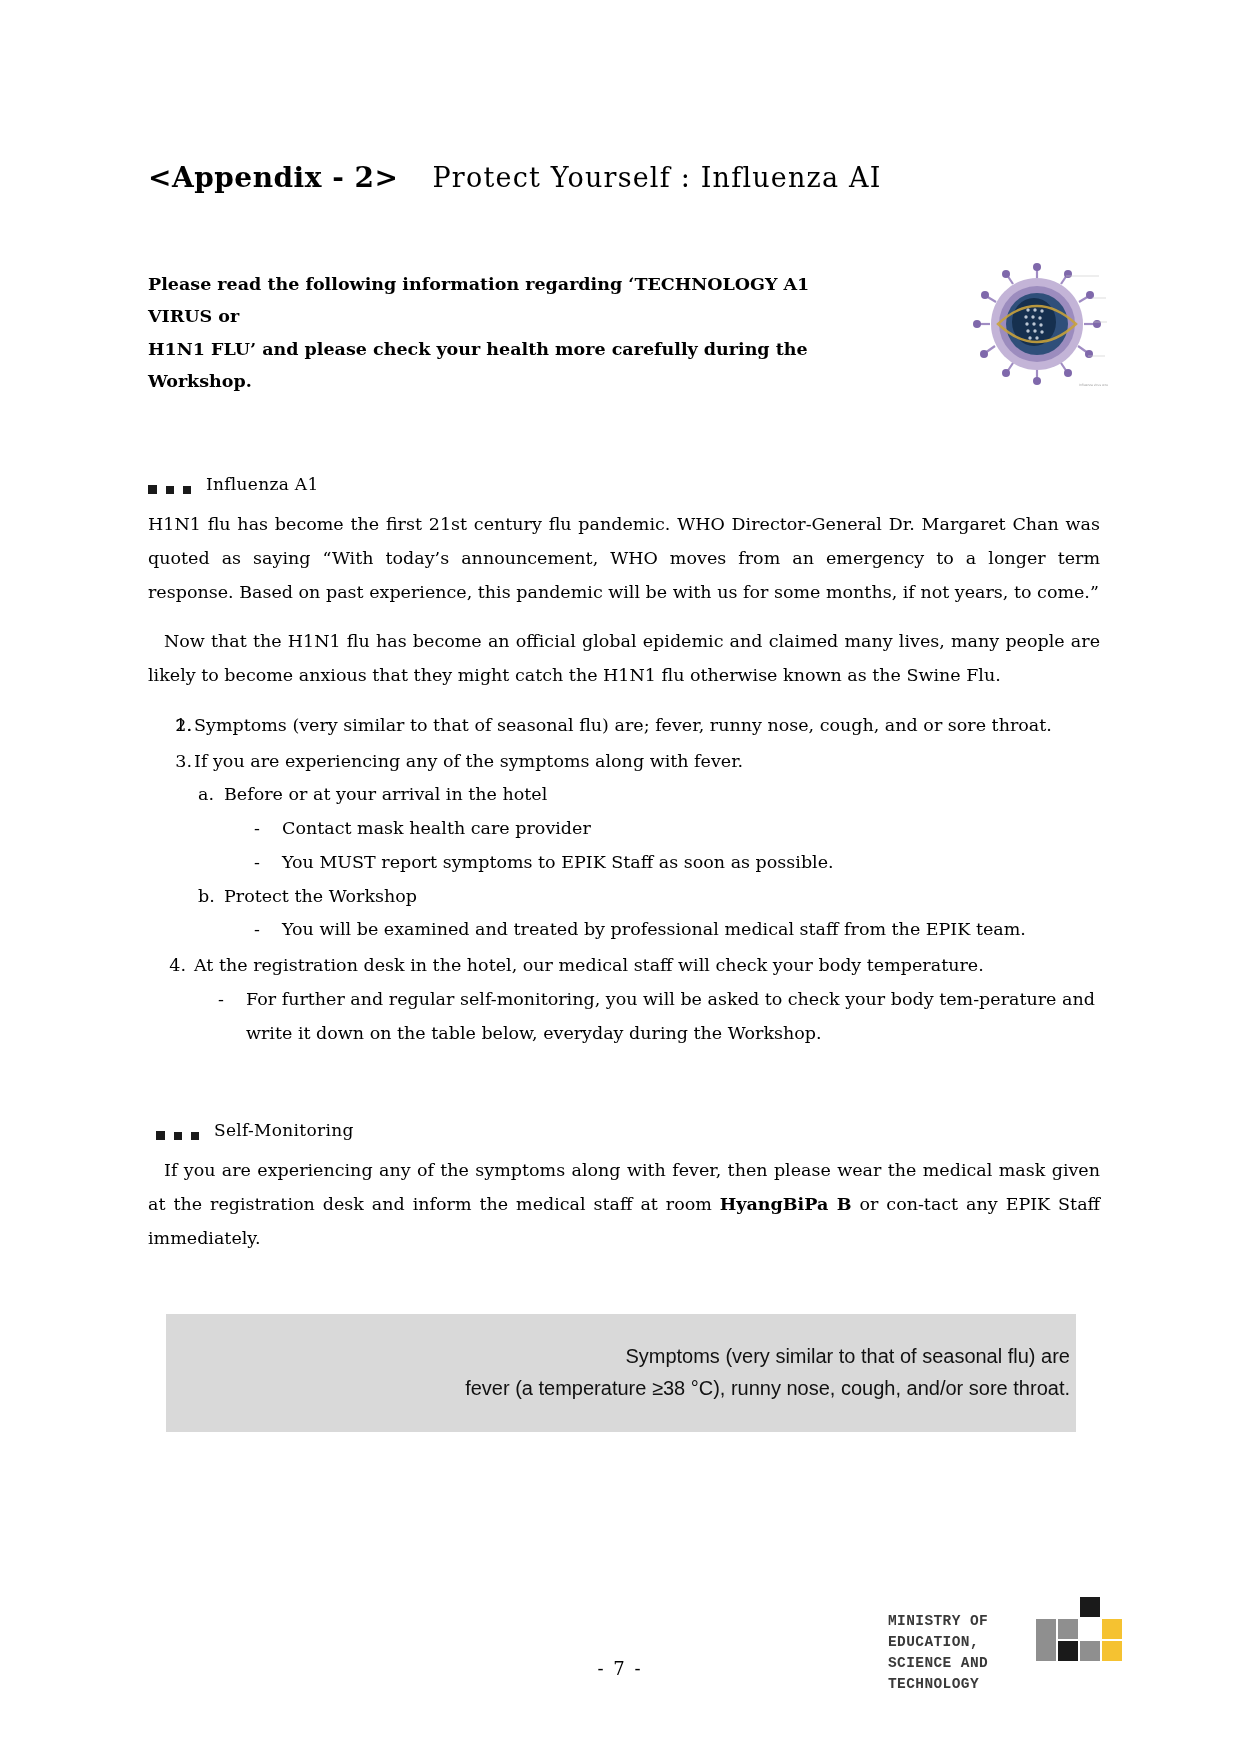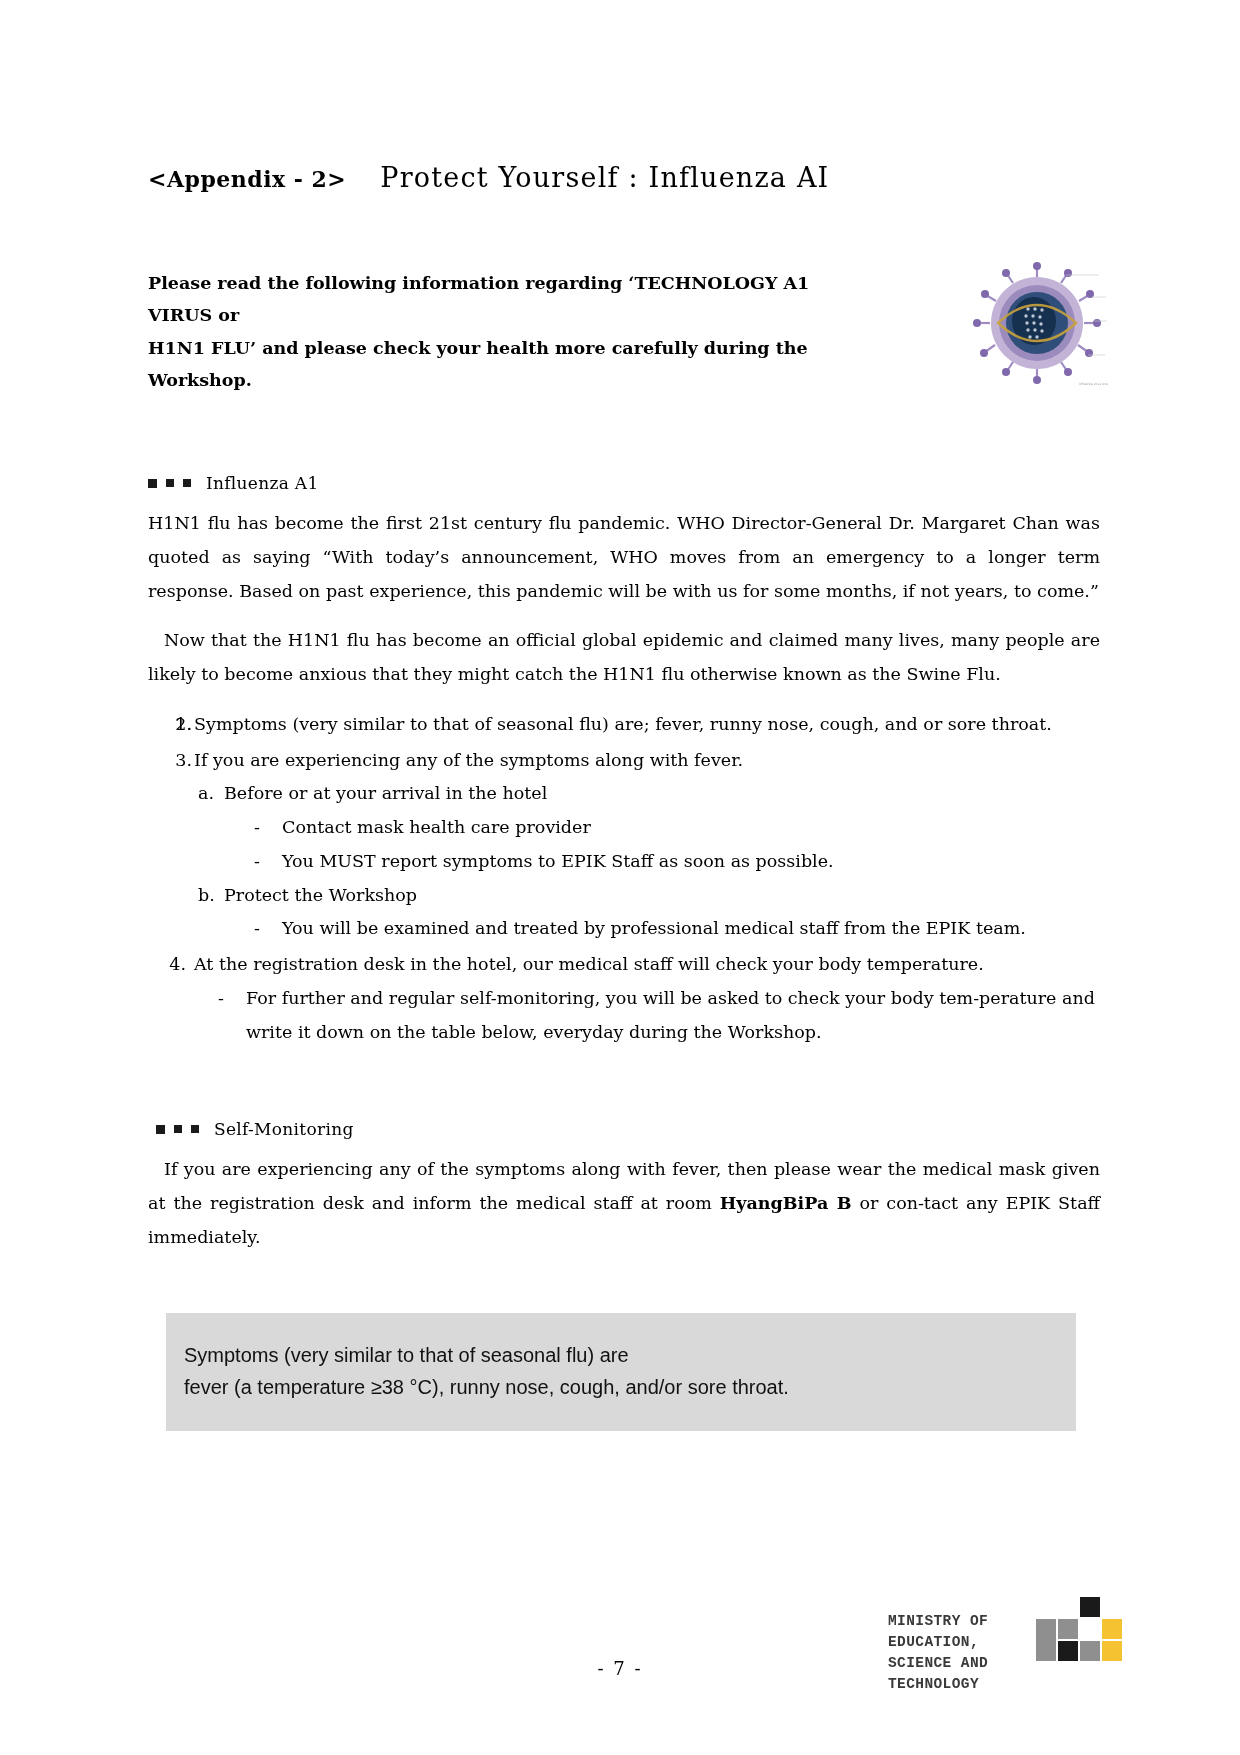--- a/index.html
+++ b/index.html
@@ -25,21 +25,21 @@
 
   
   .title-row {
     display: flex;
     align-items: baseline;
     gap: 34px;
     margin-bottom: 74px;
   }
   .title-tag {
     font-family: "DejaVu Serif", serif;
-    font-size: 22px;
+    font-size: 28px;
     font-weight: 700;
     letter-spacing: 0.5px;
     white-space: nowrap;
   }
   .title-main {
     font-family: "DejaVu Serif", serif;
     font-size: 27px;
     font-weight: 400;
     letter-spacing: 1.2px;
     white-space: nowrap;
@@ -62,21 +62,21 @@
     position: absolute;
     right: -8px;
     top: -6px;
     width: 142px;
     height: 135px;
   }
 
   
   .sec-head {
     display: flex;
-    align-items: center;
+    align-items: flex-end;
     gap: 9px;
     margin-top: 56px;
     margin-bottom: 14px;
   }
   .sq {
     width: 9px;
     height: 9px;
     background: #1a1a1a;
     display: inline-block;
   }
@@ -161,20 +161,21 @@
   }
 
   
   .grey-box {
     margin-top: 58px;
     margin-left: 18px;
     width: 910px;
     background: #d9d9d9;
     padding: 26px 6px 28px 18px;
     box-sizing: border-box;
+    text-align: right;
   }
   .grey-box p {
     font-family: "Liberation Sans", sans-serif;
     font-size: 20px;
     line-height: 1.6;
     margin: 0;
     color: #111;
   }
 
   

